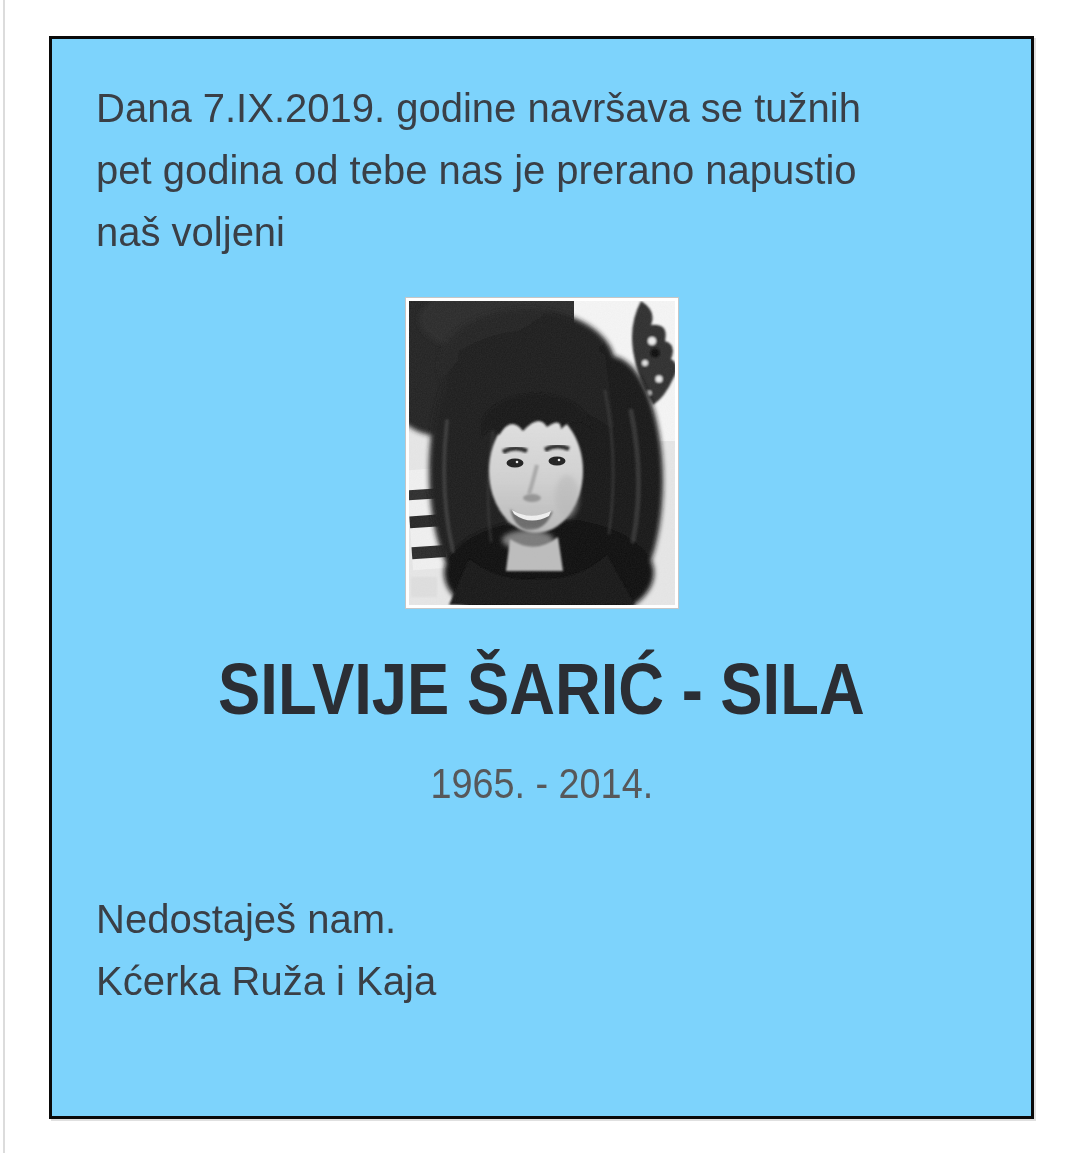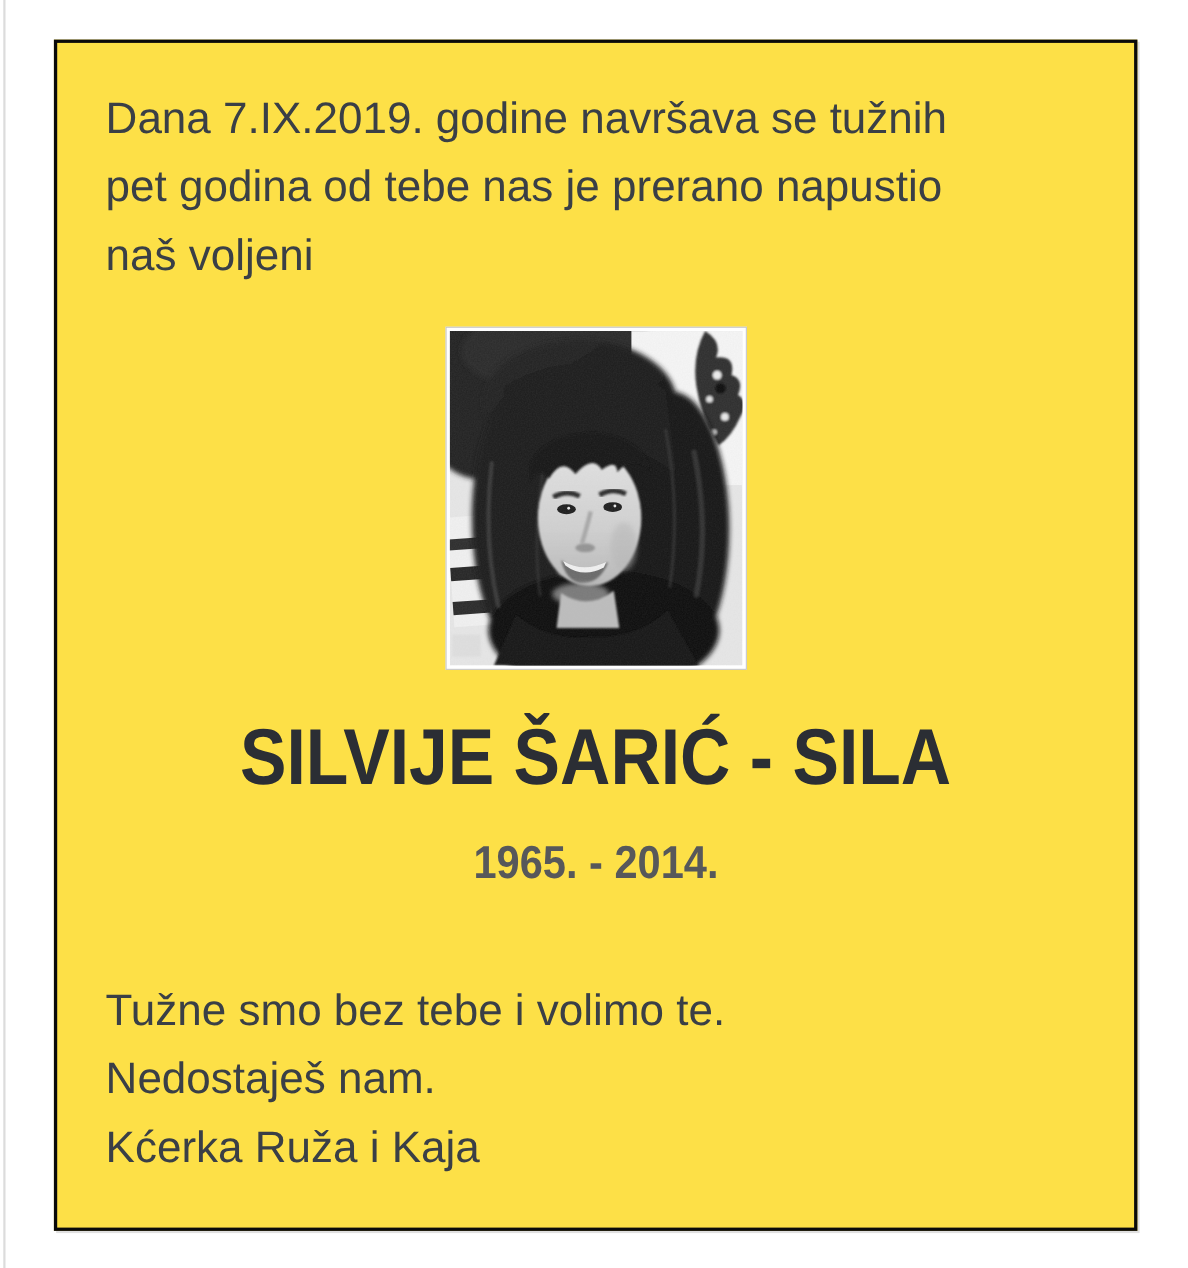--- a/index.html
+++ b/index.html
@@ -12,21 +12,21 @@
   }
   .edge-line {
     position:absolute; left:3px; top:0; bottom:0; width:2px;
     background:#dcdcdc;
   }
   .card {
     position:absolute; left:49px; top:36px;
     width:891px; height:1039px;
     padding:38px 44px 0 44px;
     border:3px solid #0a0a0a;
-    background:#fde047;
+    background:#7dd3fc;
     box-shadow:2px 2px 0 rgba(0,0,0,0.12);
   }
   .intro, .message {
     margin:0;
     font-size:40px;
     line-height:62px;
     color:#3a3f46;
   }
   .intro .line, .message .line { white-space:nowrap; }
   .photo-frame {
@@ -49,21 +49,21 @@
   .name .squeeze {
     display:inline-block;
     transform:scaleX(0.88);
     transform-origin:center;
   }
   .years {
     margin:30px 0 0 0;
     text-align:center;
     font-size:42px;
     line-height:50px;
-    font-weight:bold;
+    font-weight:normal;
     color:#57585a;
     white-space:nowrap;
   }
   .years .squeeze {
     display:inline-block;
     transform:scaleX(0.9);
     transform-origin:center;
   }
   .message { margin-top:79px; }
 </style>
@@ -168,18 +168,17 @@
 
   <h1 class="name">
     <span class="squeeze">SILVIJE ŠARIĆ - SILA</span>
   </h1>
 
   <div class="years">
     <span class="squeeze">1965. - 2014.</span>
   </div>
 
   <p class="message">
-    <span class="line" style="display:block">Tužne smo bez tebe i volimo te.</span>
     <span class="line" style="display:block">Nedostaješ nam.</span>
     <span class="line" style="display:block">Kćerka Ruža i Kaja</span>
   </p>
 
 </div>
 
 </body></html>

